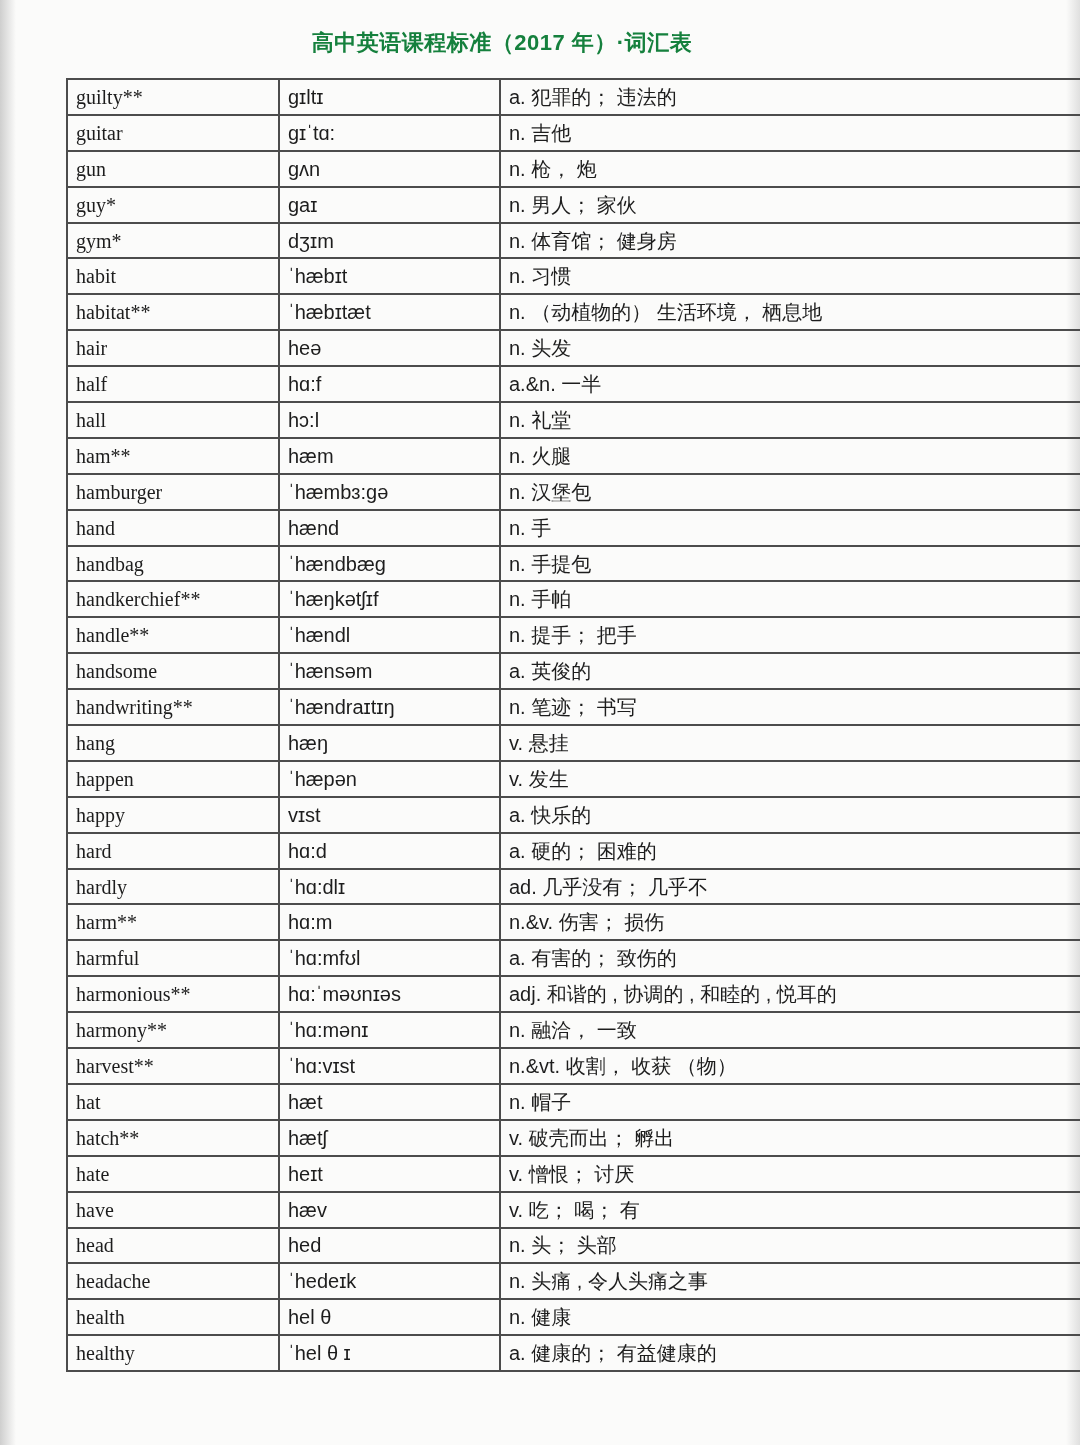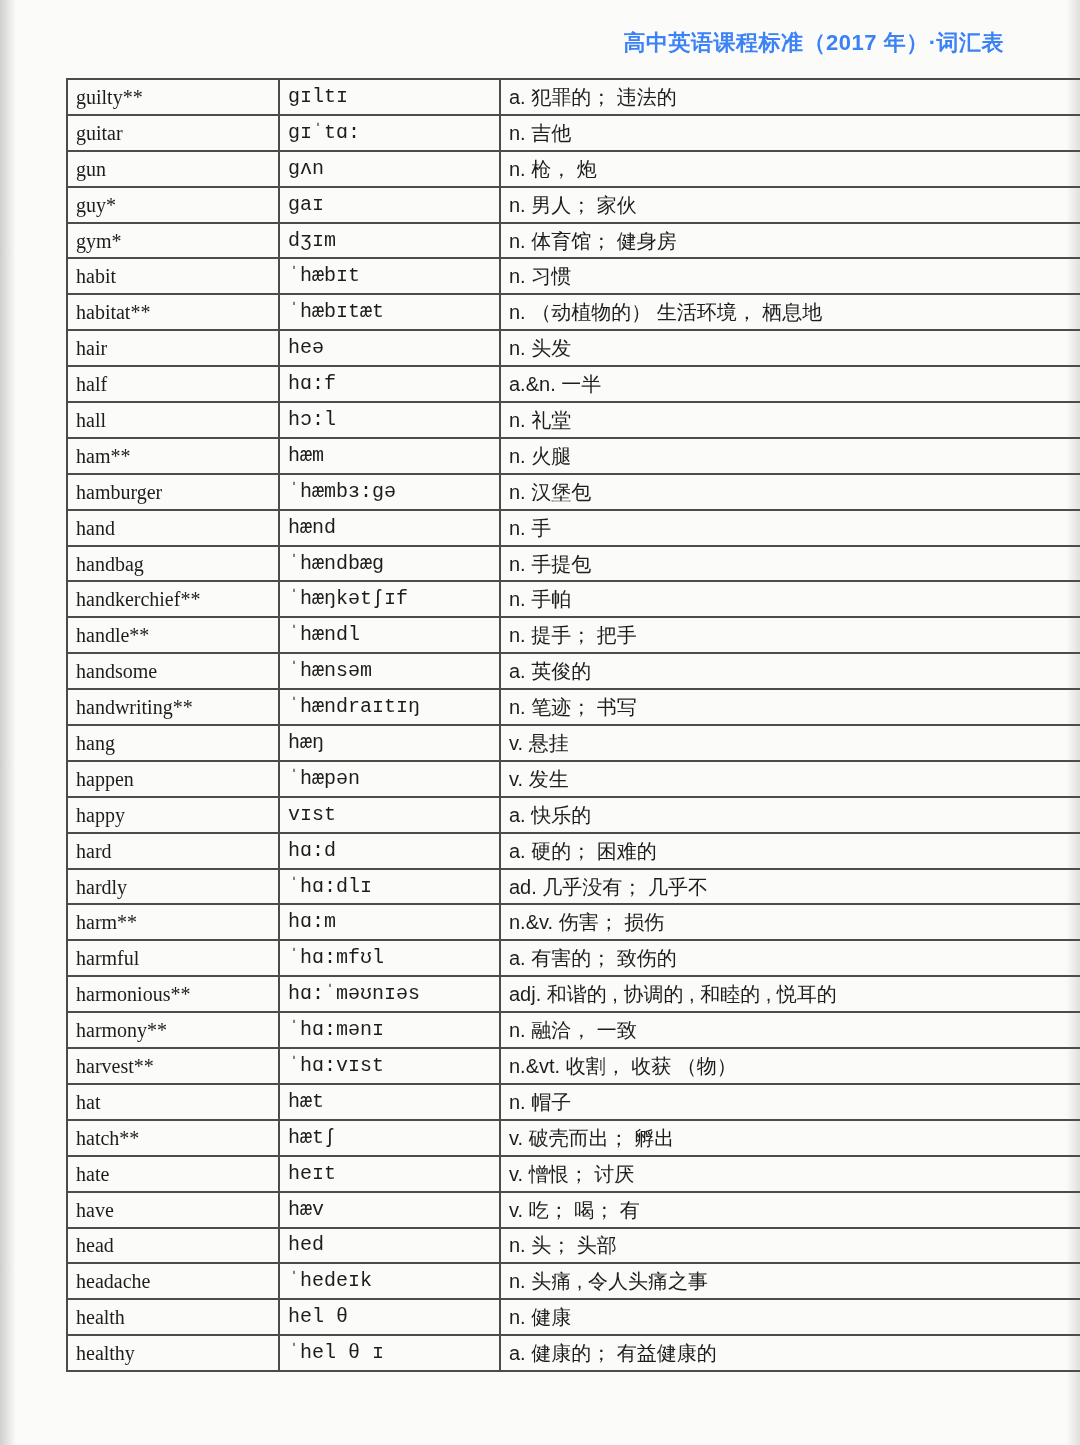--- a/index.html
+++ b/index.html
@@ -27,26 +27,26 @@
     right: 0; top: 0;
     width: 14px; height: 100%;
     background: linear-gradient(to left, rgba(190,190,190,0.45), rgba(255,255,255,0));
     pointer-events: none;
   }
   .page-title {
     position: absolute;
     top: 28px;
     left: 0;
     right: 76px;
-    text-align: right;
+    text-align: center;
     font-family: "Liberation Sans", "DejaVu Sans", sans-serif;
     font-weight: 600;
     font-size: 22px;
     letter-spacing: 0.5px;
-    color: #3b82f6;
+    color: #15803d;
     white-space: nowrap;
   }
   table.vocab {
     position: absolute;
     left: 66px;
     top: 78px;
     width: 1040px;
     border-collapse: collapse;
     table-layout: fixed;
   }
@@ -59,21 +59,21 @@
     padding: 0 4px 0 8px;
     font-size: 20px;
     line-height: 1.1;
     overflow: hidden;
     white-space: nowrap;
   }
   td.word {
     font-family: "Liberation Serif", "DejaVu Serif", serif;
   }
   td.phonetic {
-    font-family: Liberation Mono, monospace;
+    font-family: Liberation Sans, sans-serif;
     font-size: 19.5px;
     margin-top: 7px;
   }
   td.meaning {
     font-family: Liberation Sans, sans-serif;
     font-size: 19.5px;
     padding-left: 7px;
     border-radius: 11px;
   }
 </style>

